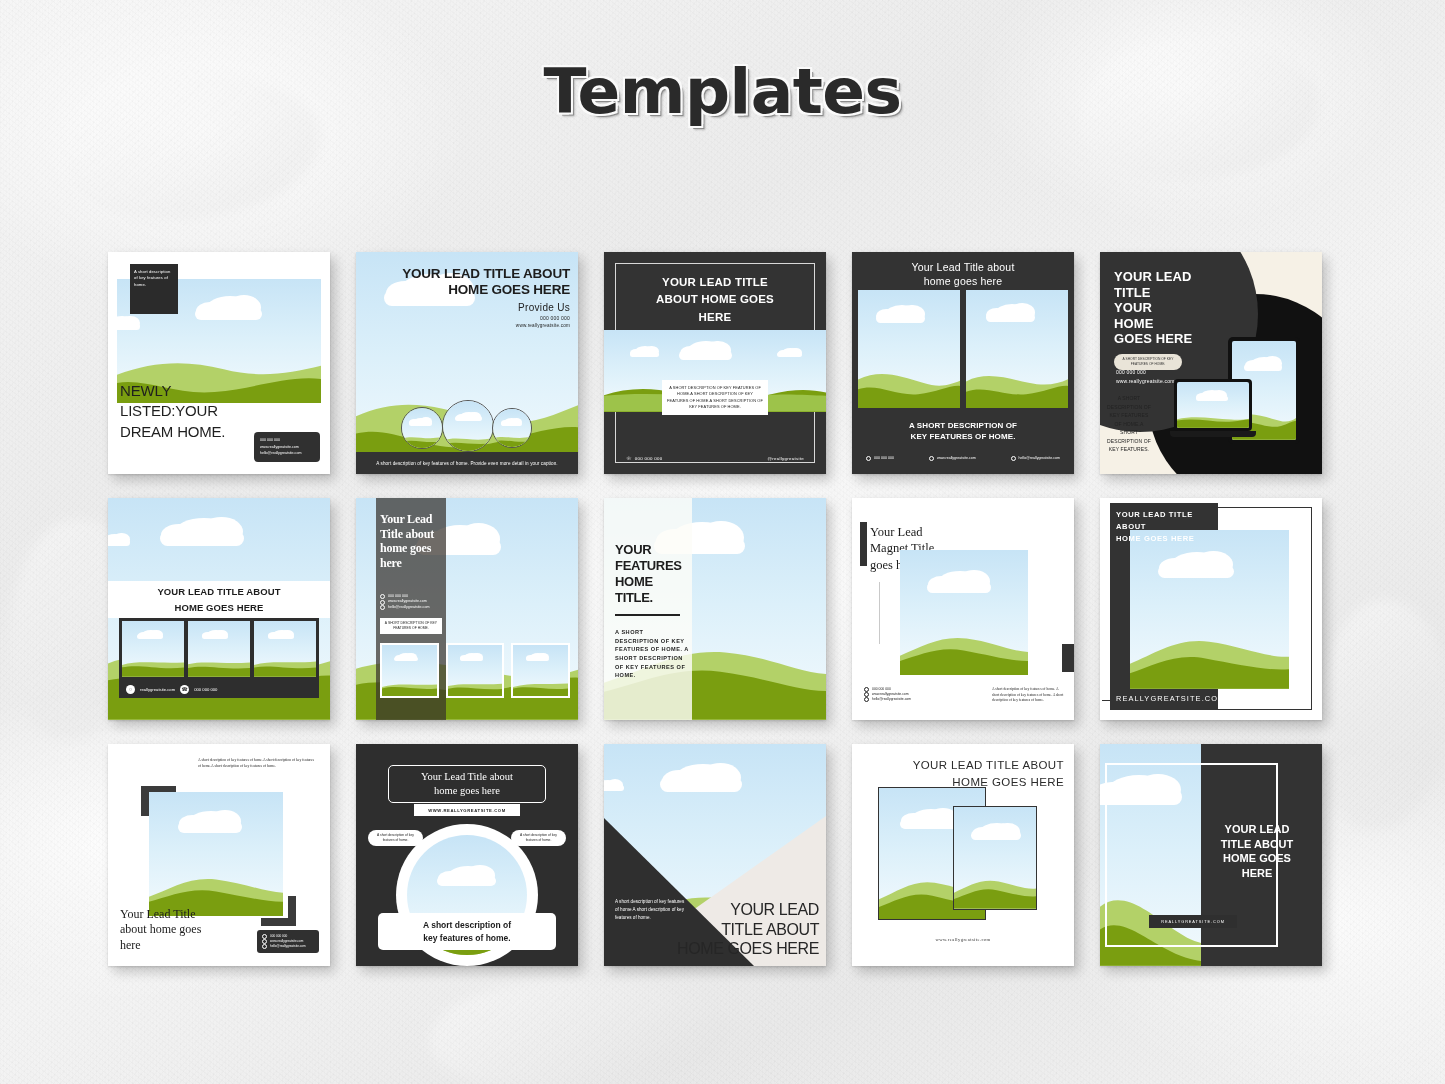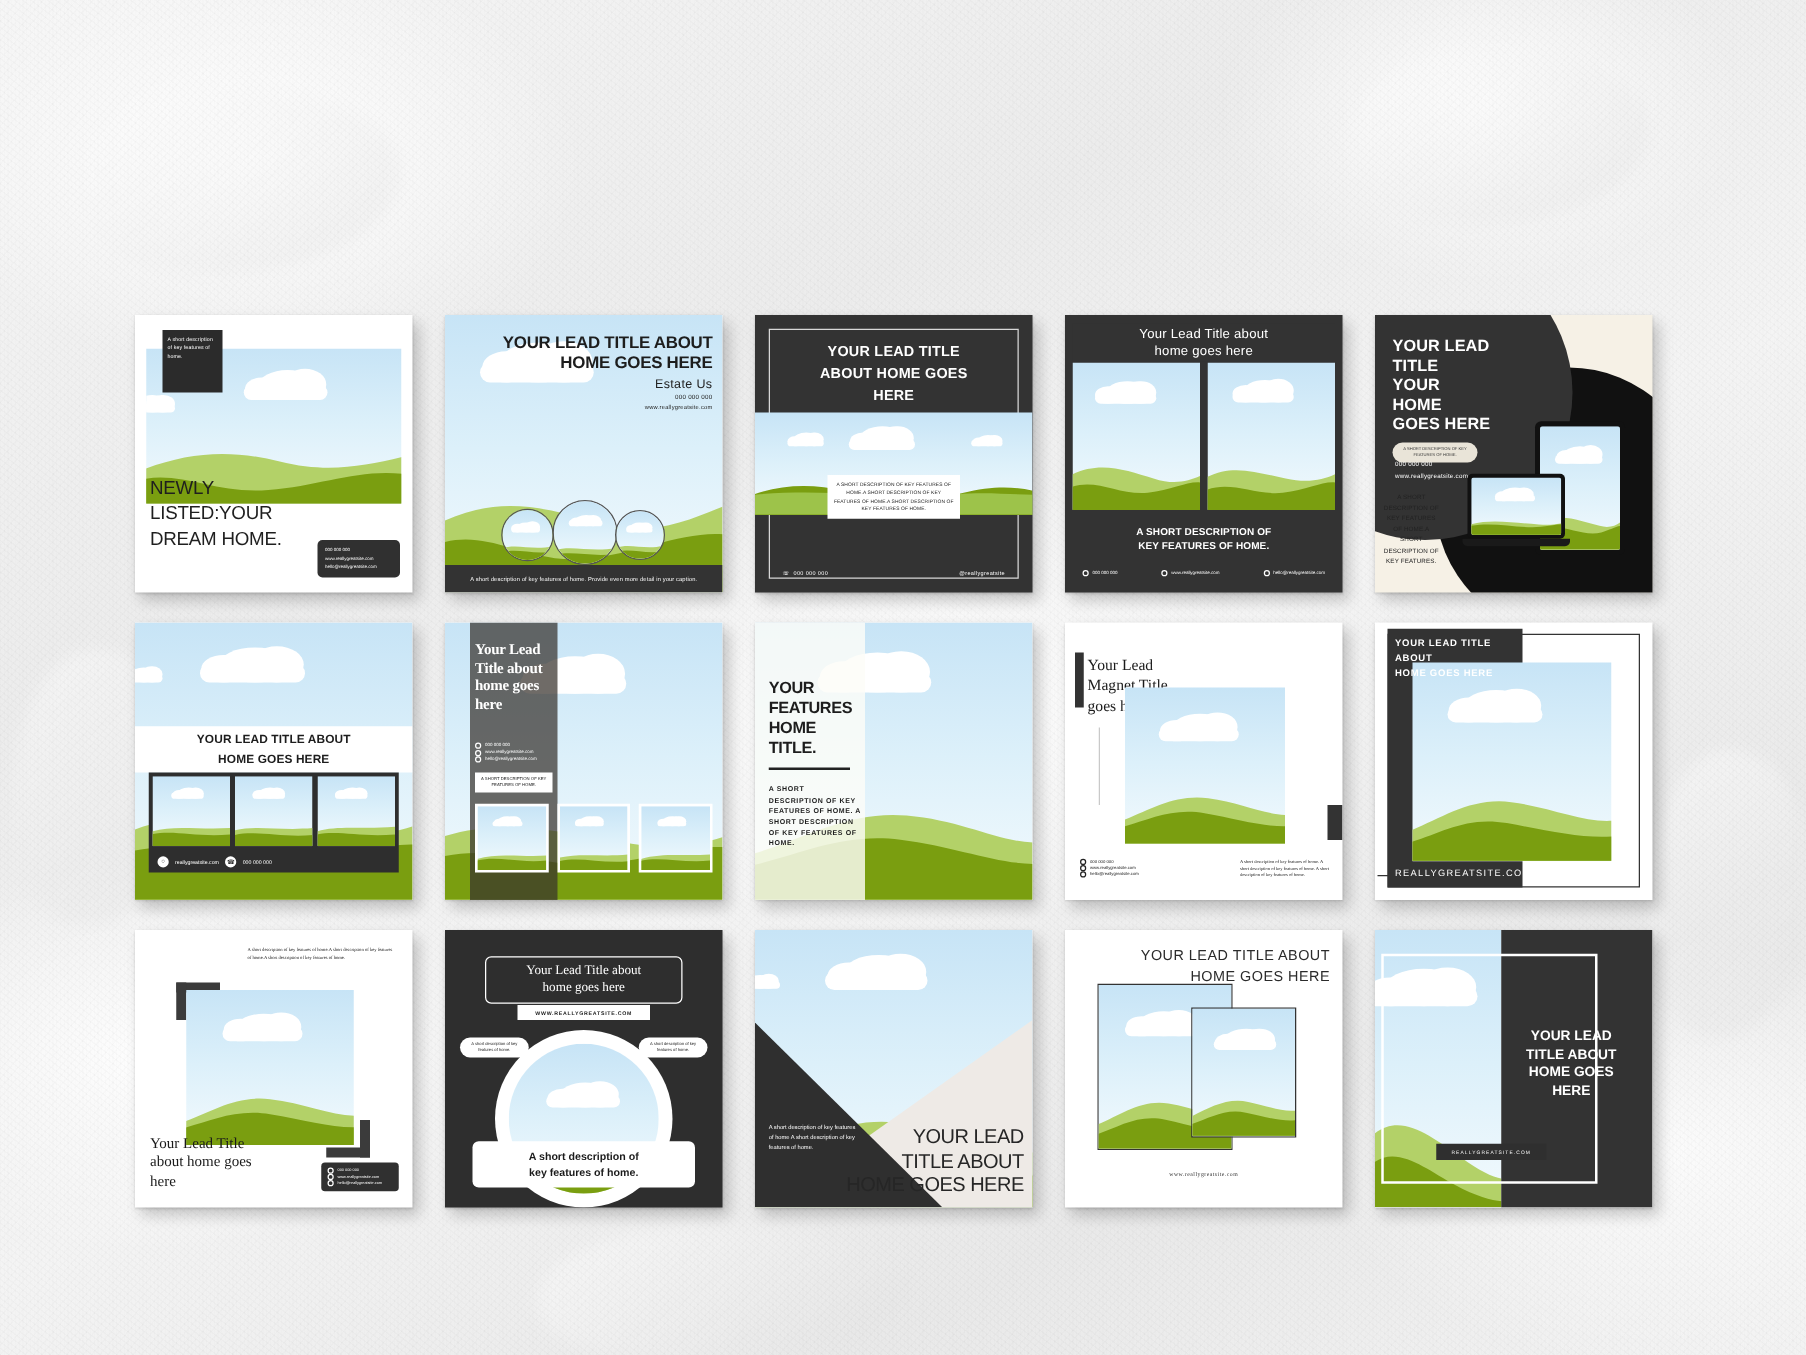--- a/index.html
+++ b/index.html
@@ -358,20 +358,21 @@
 
 <div id="bg">
   <div class="blotch" style="left:60px;  top:70px;  width:260px; height:150px;"></div>
   <div class="blotch" style="left:1080px;top:40px;  width:240px; height:140px;"></div>
   <div class="blotch" style="left:430px; top:980px; width:300px; height:110px;"></div>
   <div class="blotch" style="left:10px;  top:520px; width:140px; height:220px;"></div>
   <div class="blotch" style="left:1320px;top:600px; width:130px; height:230px;"></div>
 </div>
 
 <div id="title-wrap">
+  <div class="title-line">Templates</div>
 </div>
 
 <div id="grid">
 
   <div class="card">
     <div class="c1-img">
       <div class="sky">
         <div class="cloud" style="left:44%; top:14%; width:46px; height:24px;">
             <div class="base"></div>
           </div>
@@ -412,21 +413,21 @@
       <div class="hill-front">
           <svg viewBox="0 0 100 30" preserveAspectRatio="none">
             <path d="M0,14 C18,5 30,20 50,18 C70,16 84,6 100,10 L100,30 L0,30 Z" fill="#7a9e10"></path>
           </svg>
         </div>
     </div>
     <div class="c2-title">
       <div>YOUR LEAD TITLE ABOUT</div>
       <div>HOME GOES HERE</div>
     </div>
-    <div class="c2-contact-h">Estate Us</div>
+    <div class="c2-contact-h">Provide Us</div>
     <div class="c2-phone">000 000 000</div>
     <div class="c2-web">www.reallygreatsite.com</div>
 
     <div class="c2-circle" style="left:45px; top:155px; width:42px; height:42px;">
       <div class="sky">
           <div class="cloud" style="left:28%; top:24%; width:16px; height:8px;">
             <div class="base"></div>
           </div>
       <div class="hill-back">
             <svg viewBox="0 0 100 40" preserveAspectRatio="none">

